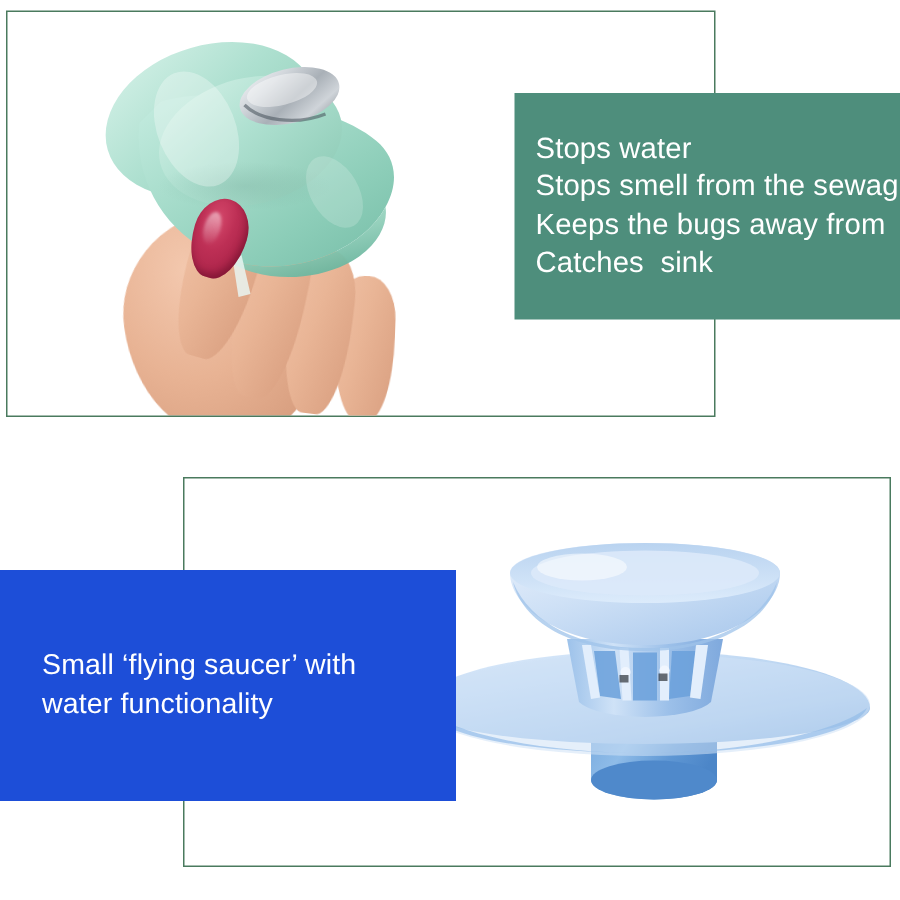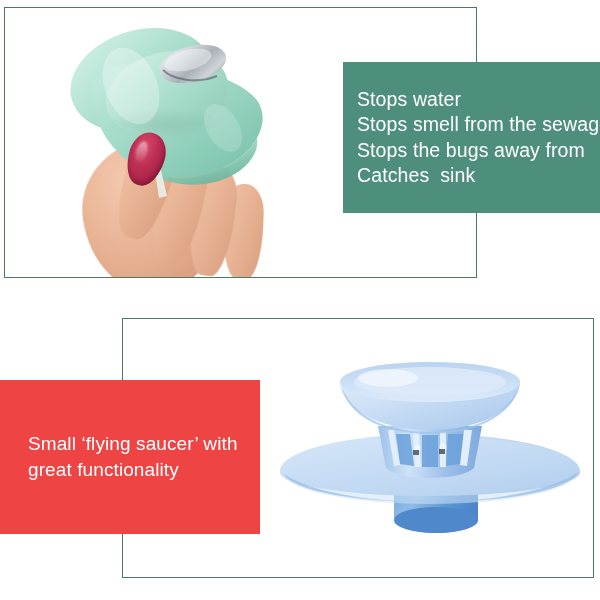--- a/index.html
+++ b/index.html
@@ -49,23 +49,23 @@
   #teal-panel .caption-line {
     font-size: 19.5px;
     line-height: 25.5px;
     white-space: pre;
     letter-spacing: 0.1px;
   }
 
   #blue-panel {
     left: 0px;
     top: 380px;
-    width: 260px;
+    width: 304px;
     height: 154px;
-    background: #ef4444;
+    background: #1d4ed8;
     padding-left: 28px;
     padding-right: 10px;
   }
   #blue-panel .caption-line {
     font-size: 19px;
     line-height: 26px;
     white-space: pre;
     letter-spacing: 0.1px;
   }
 
@@ -239,21 +239,21 @@
 
       <path d="M 116 150 L 122 176 L 114 178 L 110 152 Z" fill="#e9f5f1" opacity="0.85"></path>
     </svg>
   </div>
 
   <div class="frame" id="frame-top"></div>
 
   <div class="caption-panel" id="teal-panel">
     <div class="caption-line">Stops water</div>
     <div class="caption-line">Stops smell from the sewage</div>
-    <div class="caption-line">Stops the bugs away from</div>
+    <div class="caption-line">Keeps the bugs away from</div>
     <div class="caption-line">Catches  sink</div>
   </div>
 
   <div id="photo-saucer">
     <svg viewBox="0 0 320 200" width="320" height="200">
       <defs>
         <linearGradient id="gTopCup" x1="0.1" y1="0" x2="0.9" y2="1">
           <stop offset="0%" stop-color="#e4eefb"></stop>
           <stop offset="40%" stop-color="#cfe1f6"></stop>
           <stop offset="100%" stop-color="#a9c8ec"></stop>
@@ -331,16 +331,16 @@
 
         <ellipse cx="118" cy="26" rx="30" ry="9" fill="rgba(255,255,255,0.5)"></ellipse>
       </g>
     </svg>
   </div>
 
   <div class="frame" id="frame-bottom"></div>
 
   <div class="caption-panel" id="blue-panel">
     <div class="caption-line">Small ‘flying saucer’ with</div>
-    <div class="caption-line">great functionality</div>
+    <div class="caption-line">water functionality</div>
   </div>
 
 </div>
 
 </body></html>

